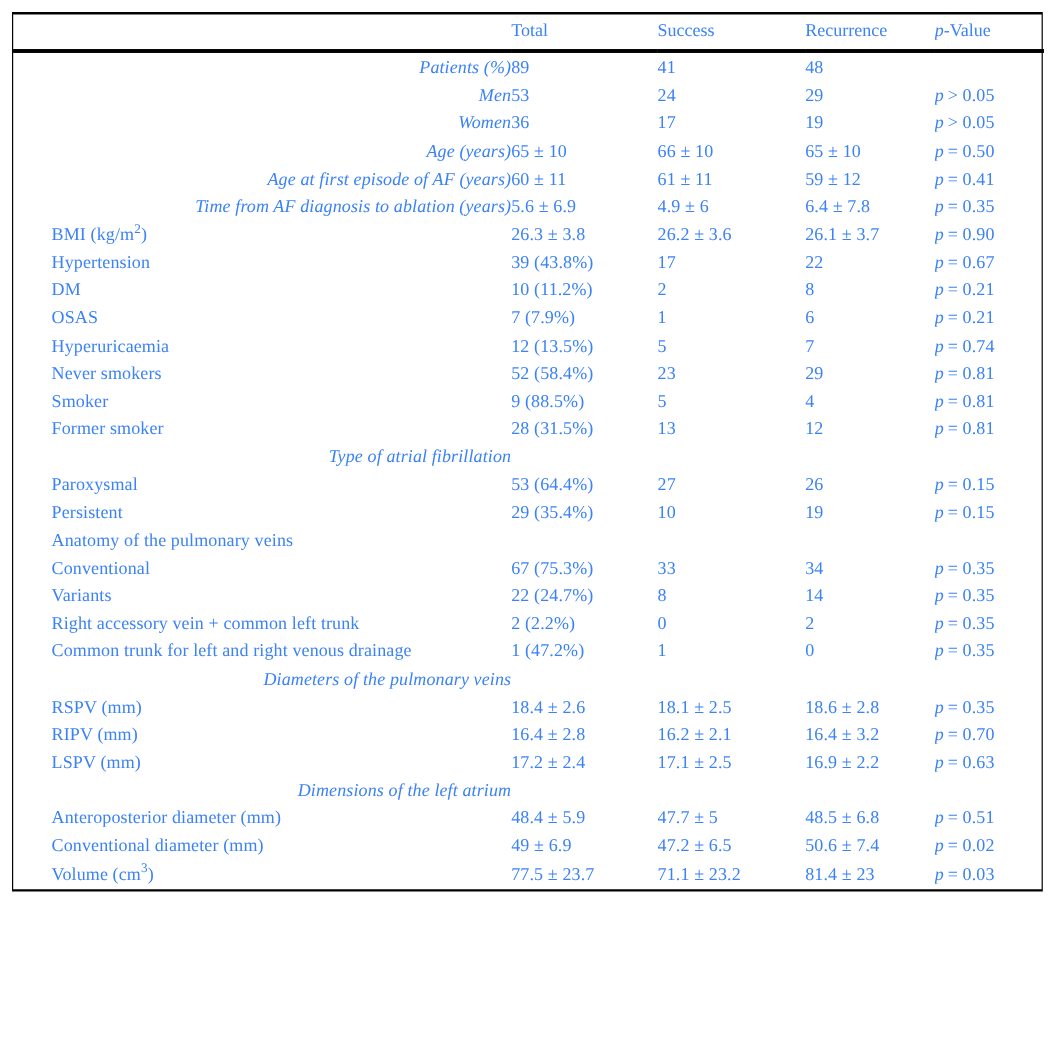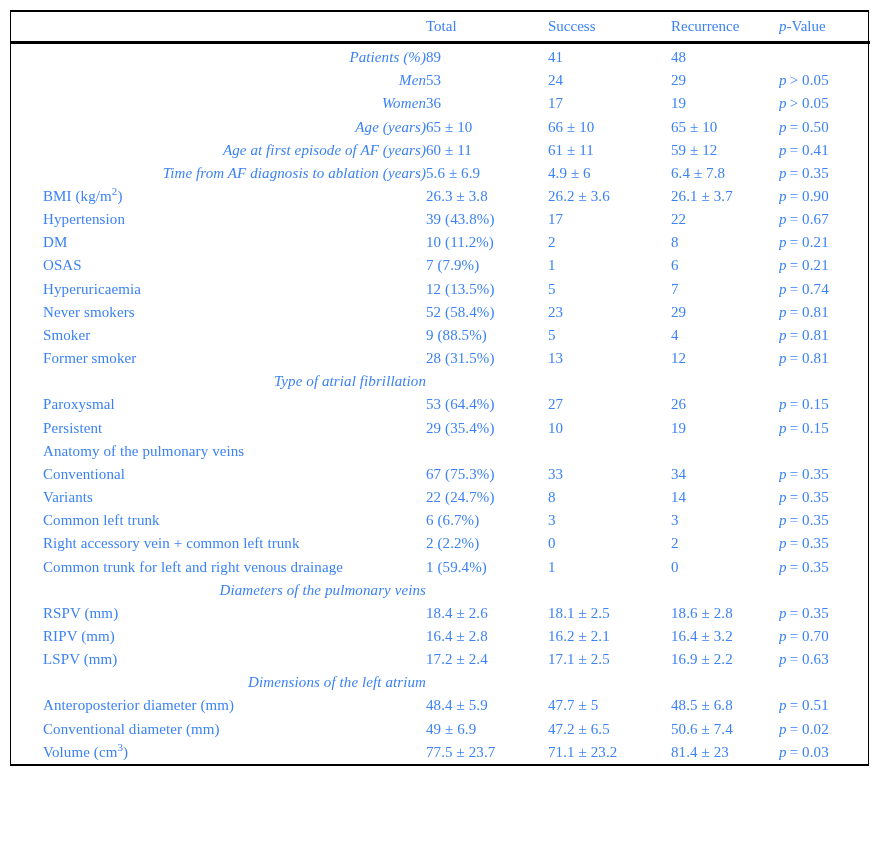--- a/index.html
+++ b/index.html
@@ -215,36 +215,29 @@
           <td><i class="psym">p</i> = 0.35</td>
         </tr>
         <tr>
           <td class="label indent">Variants</td>
           <td>22 (24.7%)</td>
           <td>8</td>
           <td>14</td>
           <td><i class="psym">p</i> = 0.35</td>
         </tr>
         <tr>
-          <td class="label indent">Common left trunk</td>
-          <td>6 (6.7%)</td>
-          <td>3</td>
-          <td>3</td>
-          <td><i class="psym">p</i> = 0.35</td>
-        </tr>
-        <tr>
           <td class="label indent">Right accessory vein + common left trunk</td>
           <td>2 (2.2%)</td>
           <td>0</td>
           <td>2</td>
           <td><i class="psym">p</i> = 0.35</td>
         </tr>
         <tr>
           <td class="label indent">Common trunk for left and right venous drainage</td>
-          <td>1 (59.4%)</td>
+          <td>1 (47.2%)</td>
           <td>1</td>
           <td>0</td>
           <td><i class="psym">p</i> = 0.35</td>
         </tr>
         <tr>
           <td class="label toplevel">Diameters of the pulmonary veins</td>
           <td></td>
           <td></td>
           <td></td>
           <td></td>

